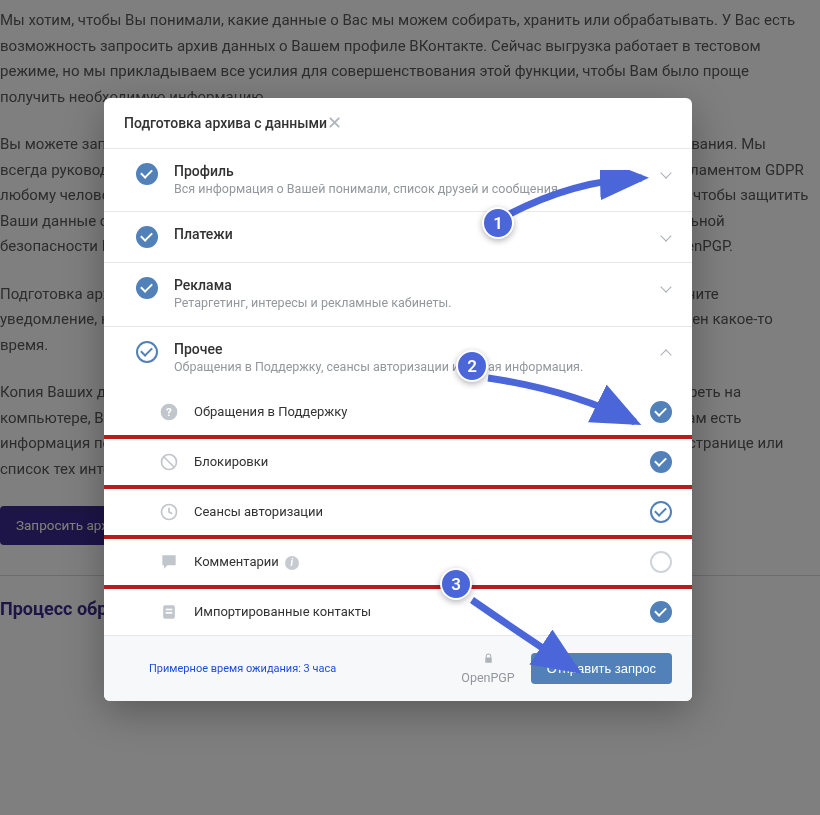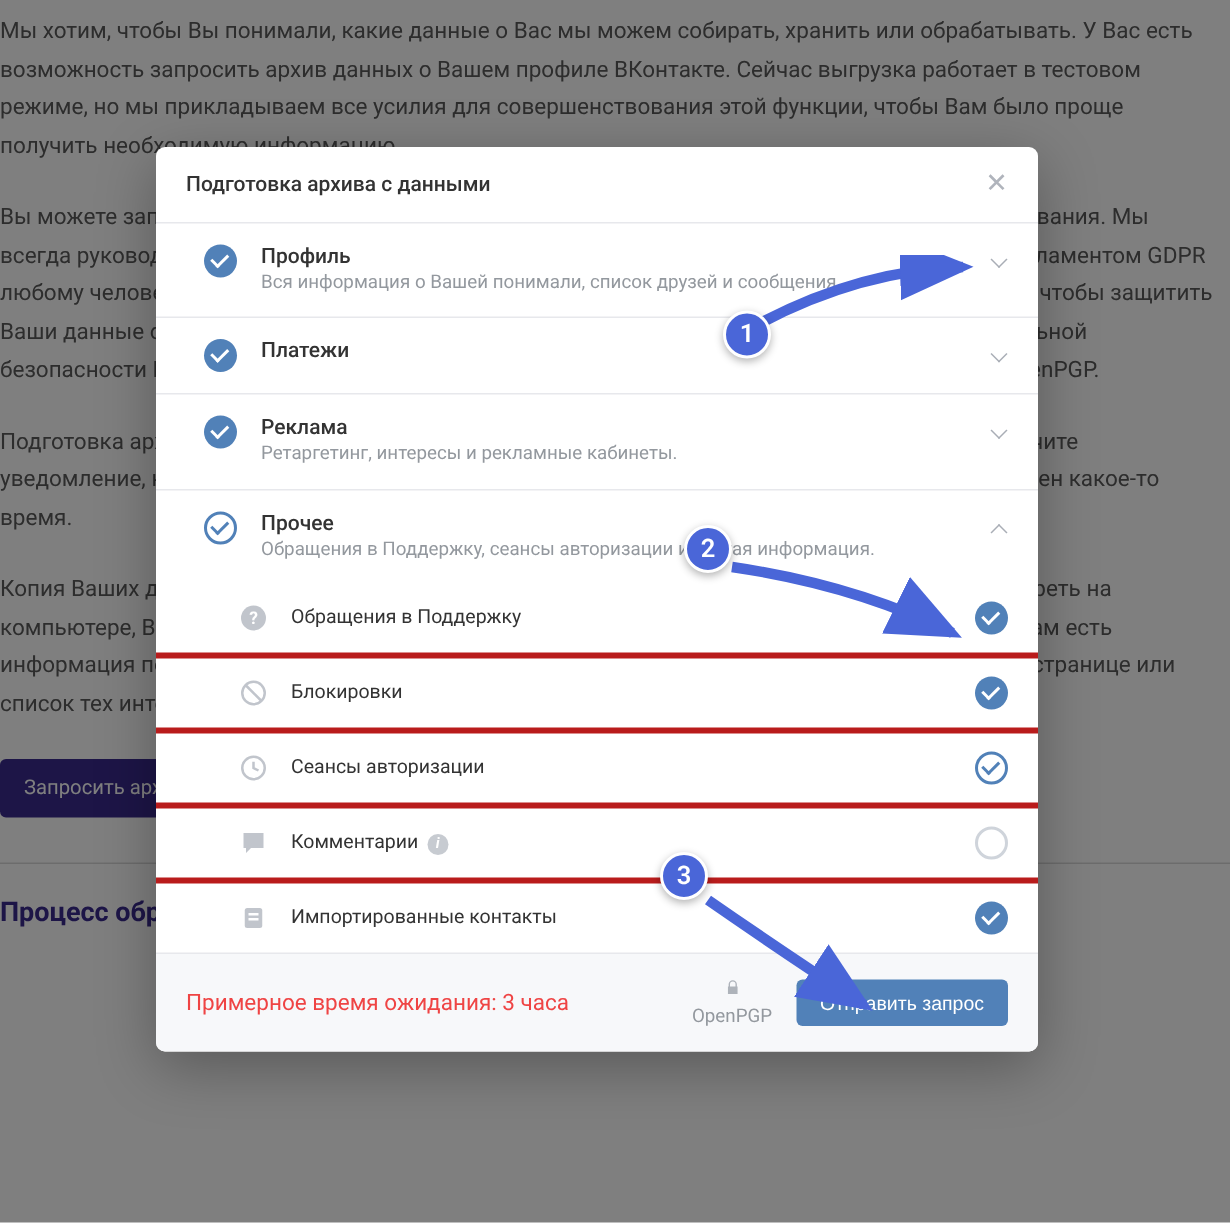--- a/index.html
+++ b/index.html
@@ -47,21 +47,21 @@
   position: absolute;
   left: 104px; top: 98px;
   width: 588px;
   background: #fff;
   border-radius: 6px;
   box-shadow: 0 10px 40px rgba(0,0,0,0.3);
   display: flex;
   flex-direction: column;
 }
 .modal-header {
-  display: flex; justify-content: space-between; align-items: center;
+  display: flex; align-items: center;
   padding: 16px 20px;
   border-bottom: 1px solid #e7e8ec;
 }
 .modal-title { font-size: 14px; color: #333; font-weight: 500; }
 .close-x { color: #b0b4bc; font-size: 18px; cursor: pointer; line-height: 1; }
 .sections { }
 .section {
   display: flex; align-items: flex-start;
   padding: 14px 20px 14px 32px;
   border-bottom: 1px solid #e7e8ec;
@@ -135,21 +135,21 @@
   display:inline-block; width:14px; height:14px; border-radius:50%;
   background:#c7cbd1; color:#fff; font-size:10px; line-height:14px;
   text-align:center; margin-left:6px; font-style: italic; font-weight:700;
 }
 .modal-footer {
   display: flex; align-items: center;
   padding: 16px 20px;
   background: #f7f8fa;
   border-radius: 0 0 6px 6px;
 }
-.wait-time { font-size: 15px; color: #ef4444; flex: 1; }
+.wait-time { font-size: 11px; color: #1d4ed8; flex: 1; margin-left: 25px; }
 .pgp { font-size: 12.5px; color: #93989e; display: flex; align-items: center; gap: 5px; margin-right: 16px; flex-direction: column; }
 .lock-icon { width: 11px; height: 13px; }
 .submit-btn {
   background: #5181b8; color: #fff;
   border: none; border-radius: 4px;
   padding: 8px 16px;
   font-size: 13px;
   cursor: pointer;
 }
 .annot-circle {

